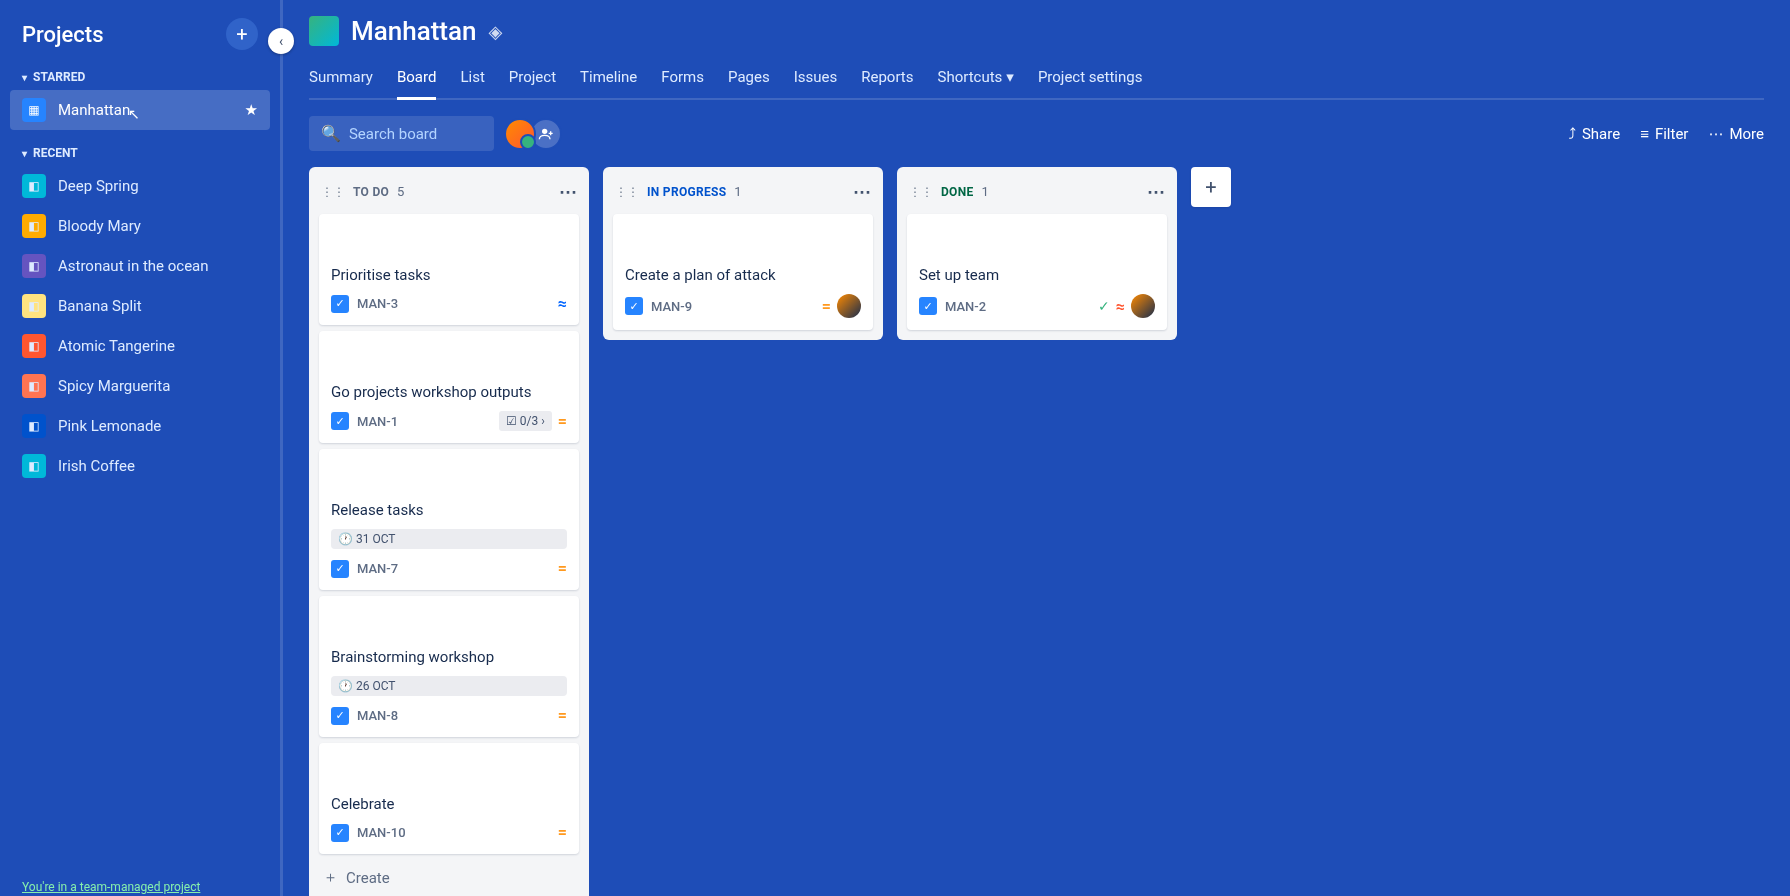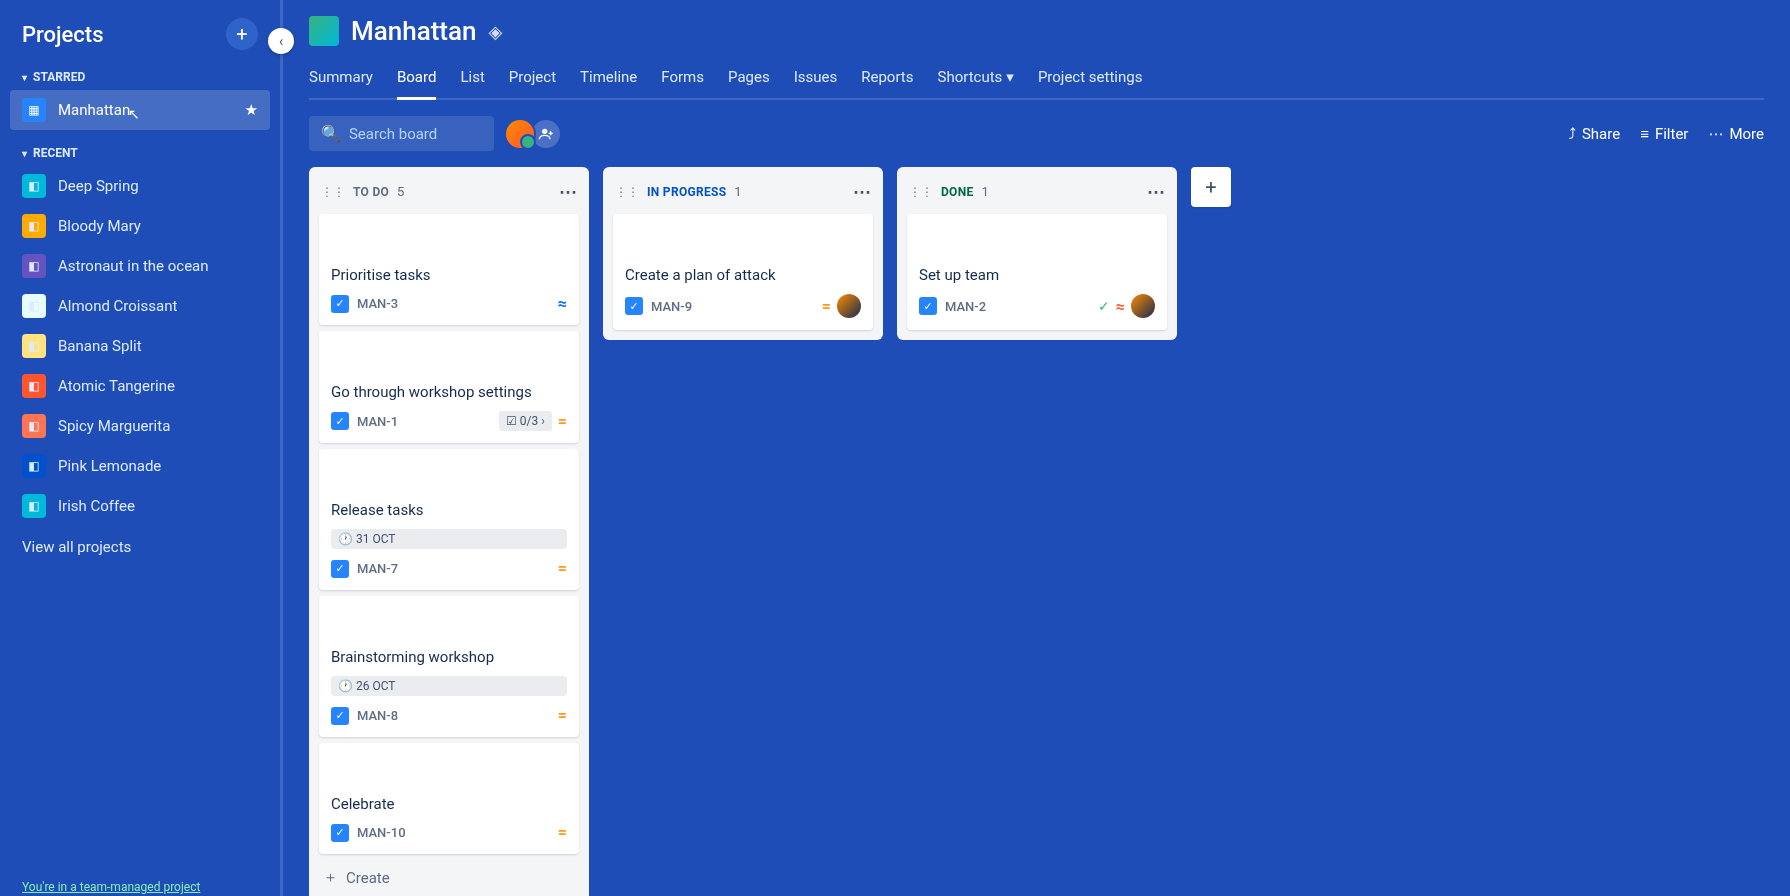--- a/index.html
+++ b/index.html
@@ -107,24 +107,20 @@
       </div>
       <div class="sidebar-item">
         <div class="proj-icon" style="background:#ffab00">◧</div>
         <span>Bloody Mary</span>
       </div>
       <div class="sidebar-item">
         <div class="proj-icon" style="background:#6554c0">◧</div>
         <span>Astronaut in the ocean</span>
       </div>
       <div class="sidebar-item">
-        <div class="proj-icon" style="background:#e6fcff">◧</div>
-        <span>Almond Croissant</span>
-      </div>
-      <div class="sidebar-item">
         <div class="proj-icon" style="background:#ffe380">◧</div>
         <span>Banana Split</span>
       </div>
       <div class="sidebar-item">
         <div class="proj-icon" style="background:#ff5630">◧</div>
         <span>Atomic Tangerine</span>
       </div>
       <div class="sidebar-item">
         <div class="proj-icon" style="background:#ff7452">◧</div>
         <span>Spicy Marguerita</span>
@@ -132,21 +128,20 @@
       <div class="sidebar-item">
         <div class="proj-icon" style="background:#0052cc">◧</div>
         <span>Pink Lemonade</span>
       </div>
       <div class="sidebar-item">
         <div class="proj-icon" style="background:#00b8d9">◧</div>
         <span>Irish Coffee</span>
       </div>
     </div>
 
-  <div class="view-all">View all projects</div>
   <div class="footer-note">You're in a team-managed project</div>
   <div class="cursor-img">↖</div>
 </div>
 
 <div class="divider">
   <div class="collapse-btn">‹</div>
 </div>
 
 <div class="main">
   <div class="header-row">
@@ -213,21 +208,21 @@
 
       <div class="card-footer">
         <div class="issue-type">✓</div>
         <div class="issue-key">MAN-3</div>
         <div class="card-right">
               <span class="priority prio-lowest">≈</span>
             </div>
       </div>
     </div>
         <div class="card">
-      <div class="card-title">Go through workshop settings</div>
+      <div class="card-title">Go projects workshop outputs</div>
 
       <div class="card-footer">
         <div class="issue-type">✓</div>
         <div class="issue-key">MAN-1</div>
         <div class="card-right">
               <span class="subtasks">☑ 0/3 ›</span>
               <span class="priority prio-med">=</span>
             </div>
       </div>
     </div>

